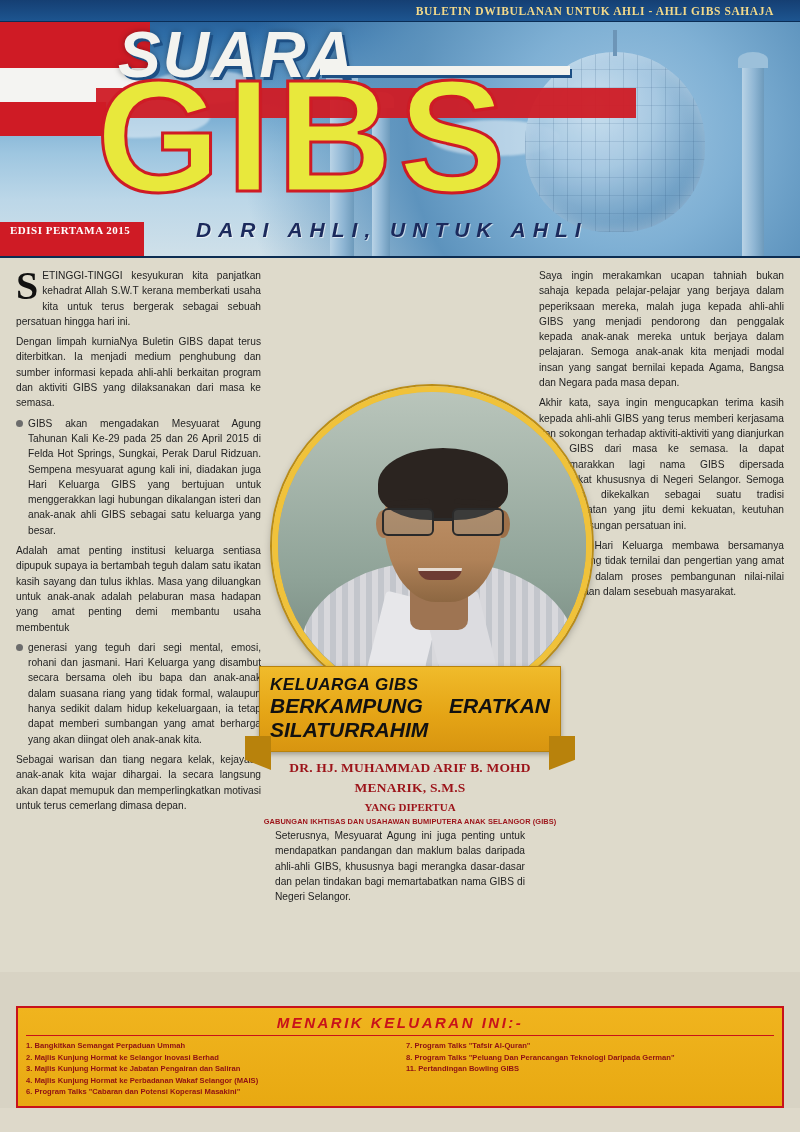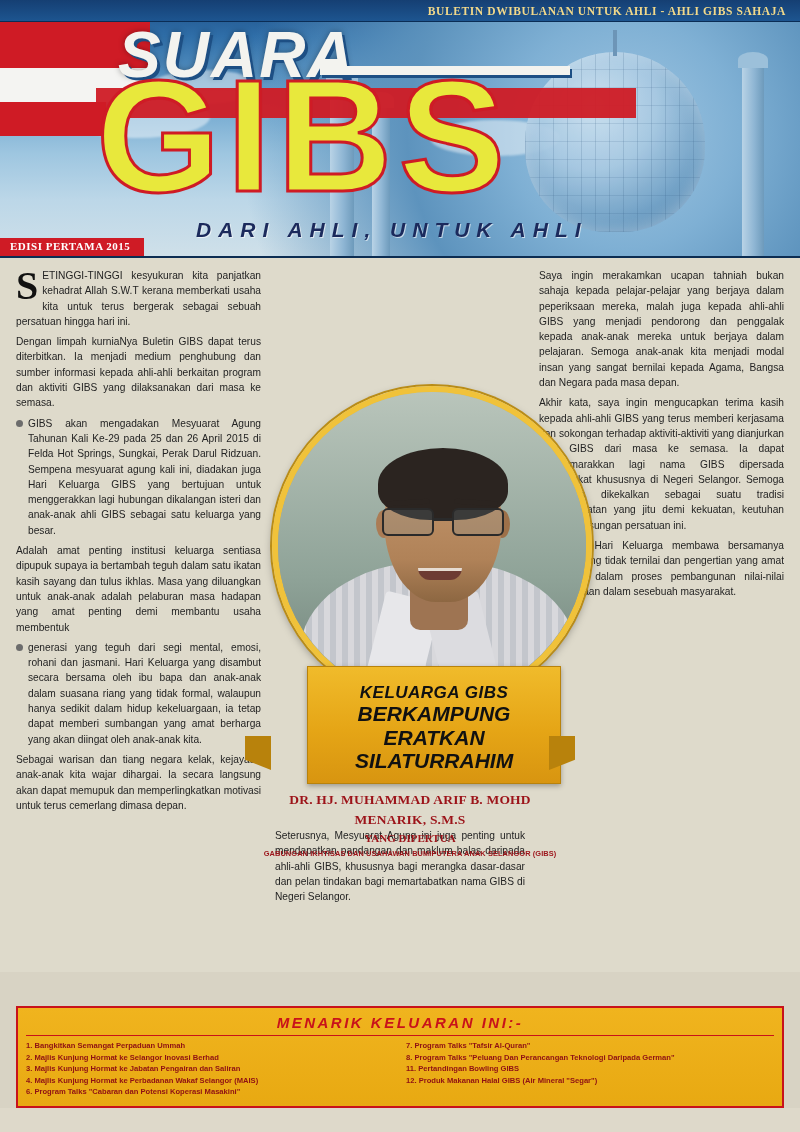--- a/index.html
+++ b/index.html
@@ -64,21 +64,21 @@
   }
   .c1{left:60px; top:96px; width:150px; height:42px;}
   .c2{left:150px; top:70px; width:110px; height:34px;}
   .c3{left:430px; top:120px; width:130px; height:36px;}
 
   .topbanner {
     position:absolute; top:0; left:0; right:0; height:22px;
     background: linear-gradient(#153f73,#1d5590);
     border-bottom:1px solid #0b2d55;
     display:flex; align-items:center; justify-content:flex-end;
-    padding-right:14px;
+    padding-right:26px;
   }
   .topbanner span{
     font-family:"Liberation Serif", serif;
     font-size:11.5px; letter-spacing:.6px; color:#f2d98a;
     font-weight:bold; text-transform:uppercase;
   }
   .flag-red {
     position:absolute; left:0; top:22px; width:150px; height:46px;
     background:#cf1b25;
   }
@@ -117,21 +117,21 @@
     background:#cf1b25; opacity:.95;
   }
   .tagline{
     position:absolute; left:196px; top:218px;
     font-family:"Liberation Sans", sans-serif;
     font-style:italic; font-weight:bold; font-size:21px;
     letter-spacing:7px; color:#1b2a5c;
     text-shadow:1px 1px 0 rgba(255,255,255,.6);
   }
   .edisi{
-    position:absolute; left:0; bottom:0; height:18px;
+    position:absolute; left:0; bottom:0; height:34px;
     background:#cf1b25; color:#fff;
     font-family:"Liberation Serif", serif;
     font-size:11px; font-weight:bold; letter-spacing:.5px;
     padding:2px 14px 2px 10px; text-transform:uppercase;
   }
 
   
   .body-area {
     position:relative;
     padding:10px 16px 0 16px;
@@ -230,24 +230,22 @@
   .ph-brow-r{position:absolute; left:176px; top:108px;width:44px;height:5px;background:#2b2420;border-radius:3px;transform:rotate(4deg);}
 
   
   .ribbon{
     position:absolute; left:-16px; top:398px; width:302px;
     z-index:4;
   }
   .ribbon-main{
     background:linear-gradient(#f0bb2b,#e5a516 55%,#d89510);
     border:1px solid #b8820c;
-    padding:16px 10px 10px 10px;
-    text-align:center;
+    padding:8px 10px 10px 10px;
     box-shadow:0 2px 5px rgba(0,0,0,.3);
-    margin-left:48px;
   }
   .ribbon-title{
     font-family:"Liberation Sans", sans-serif;
     font-weight:bold; font-style:italic;
     color:#111; line-height:1.12;
   }
   .ribbon-title .l1{ display:block; font-size:17px; letter-spacing:.5px;}
   .ribbon-title .l2{ display:block; font-size:21px; }
   .ribbon-tail-l, .ribbon-tail-r{
     position:absolute; top:70px; width:26px; height:34px;
@@ -412,19 +410,18 @@
         <div>1. Bangkitkan Semangat Perpaduan Ummah</div>
         <div>2. Majlis Kunjung Hormat ke Selangor Inovasi Berhad</div>
         <div>3. Majlis Kunjung Hormat ke Jabatan Pengairan dan Saliran</div>
         <div>4. Majlis Kunjung Hormat ke Perbadanan Wakaf Selangor (MAIS)</div>
         <div>6. Program Talks "Cabaran dan Potensi Koperasi Masakini"</div>
       </div>
       <div class="footer-col">
         <div>7. Program Talks "Tafsir Al-Quran"</div>
         <div>8. Program Talks "Peluang Dan Perancangan Teknologi Daripada German"</div>
         <div>11. Pertandingan Bowling GIBS</div>
-        <div>12. Produk Makanan Halal GIBS (Air Mineral "Segar")</div>
       </div>
     </div>
   </div>
 
   <div class="page-bottom-strip"></div>
 </div>
 
 </body></html>

